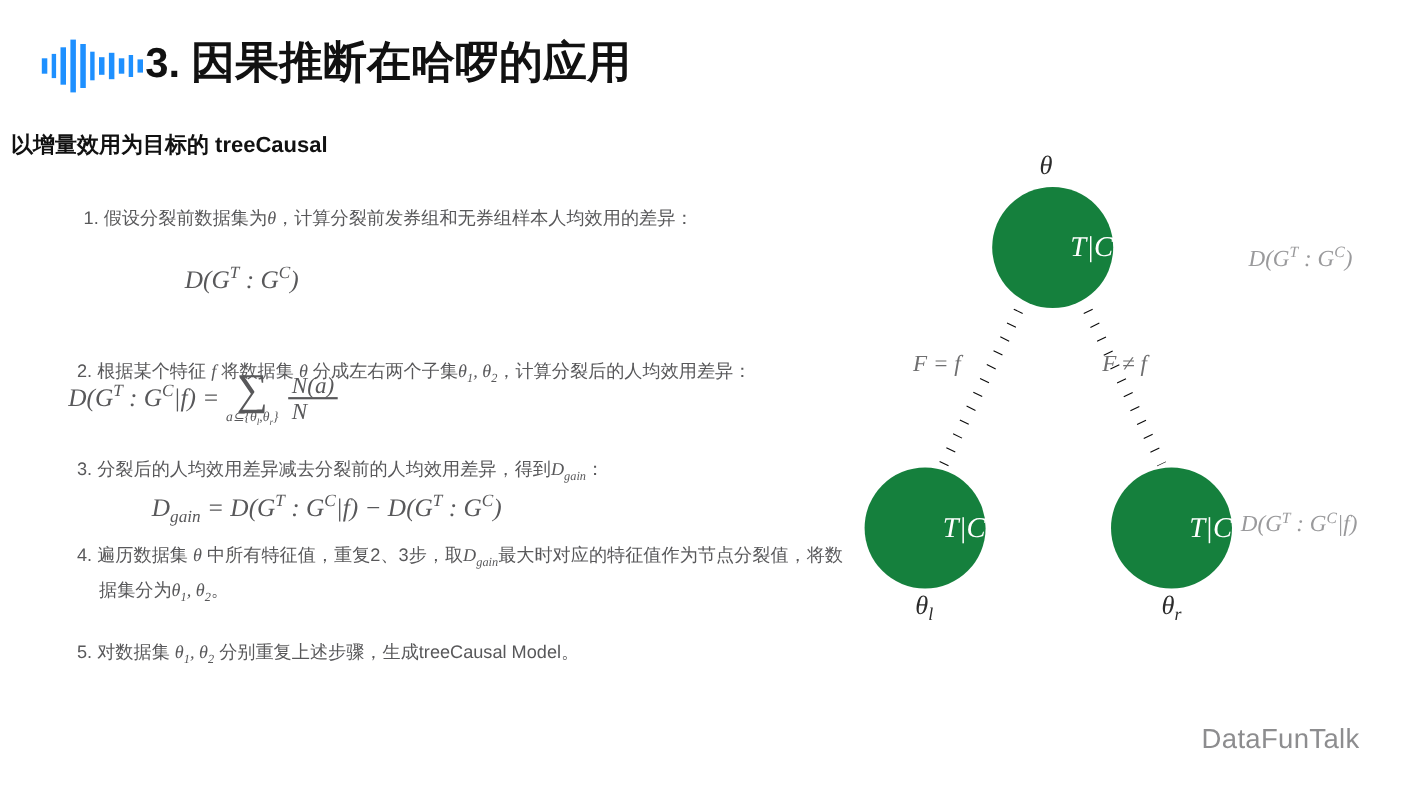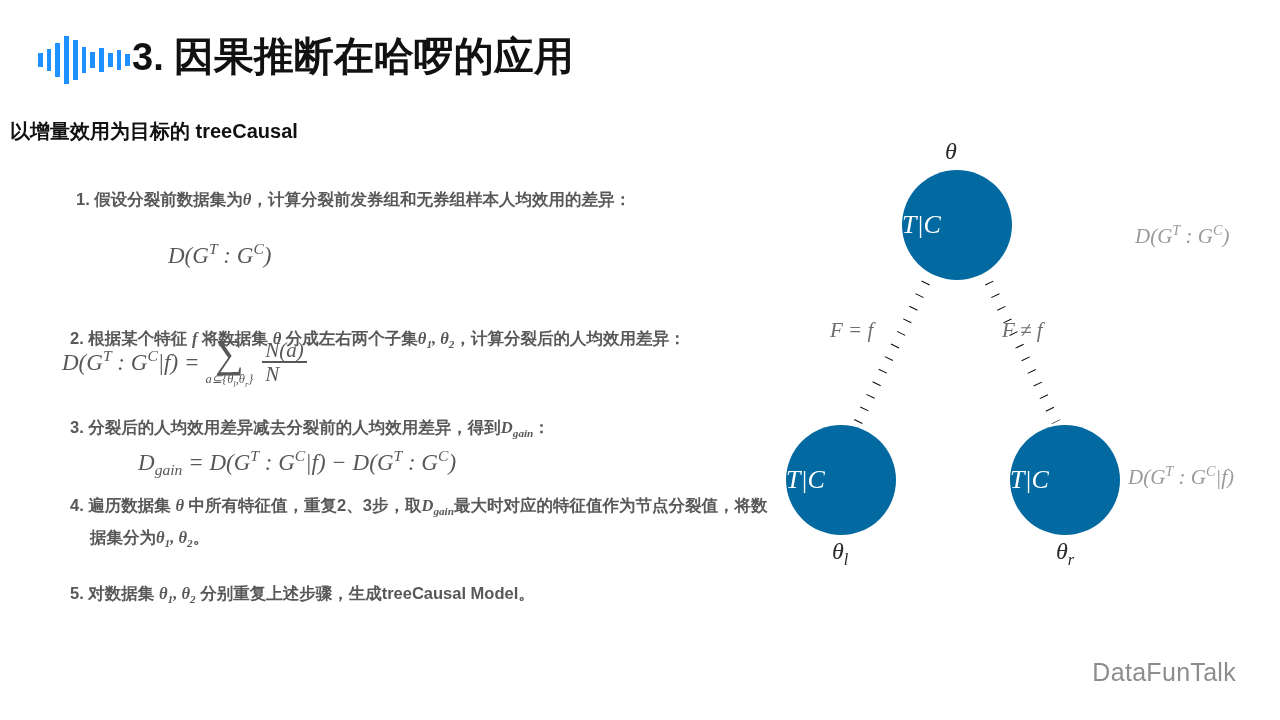--- a/index.html
+++ b/index.html
@@ -87,21 +87,20 @@
 
   
   #steps {
     position: absolute;
     left: 76px; top: 186px;
     width: 730px;
   }
   .step {
     position: relative;
     color: #58585a;
-    font-weight: bold;
   }
   .step-text {
     font-size: 16.5px;
     line-height: 26px;
     color: #58585a;
     white-space: nowrap;
   }
   .step-text.wrap { white-space: normal; }
   .step-num {
     font-family: "Liberation Sans", sans-serif;
@@ -158,24 +157,24 @@
 
   
   #tree {
     position: absolute;
     left: 780px; top: 130px;
     width: 500px; height: 470px;
   }
   .node {
     position: absolute;
     border-radius: 50%;
-    background: #0369a1;
+    background: #15803d;
     display: flex;
     align-items: center;
-    justify-content: flex-start;
+    justify-content: flex-end;
     color: #ffffff;
     font-family: "Liberation Serif", serif;
     font-style: italic;
   }
   #node-root {
     left: 122px; top: 40px;
     width: 110px; height: 110px;
     font-size: 26px;
   }
   #node-left {

